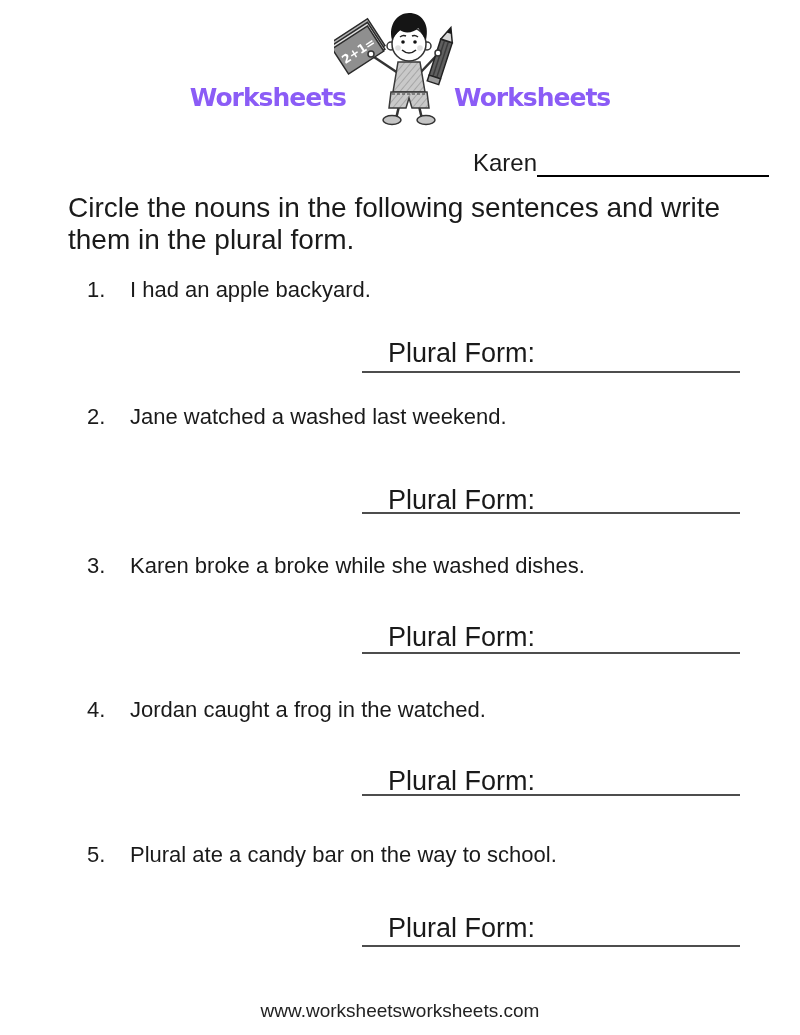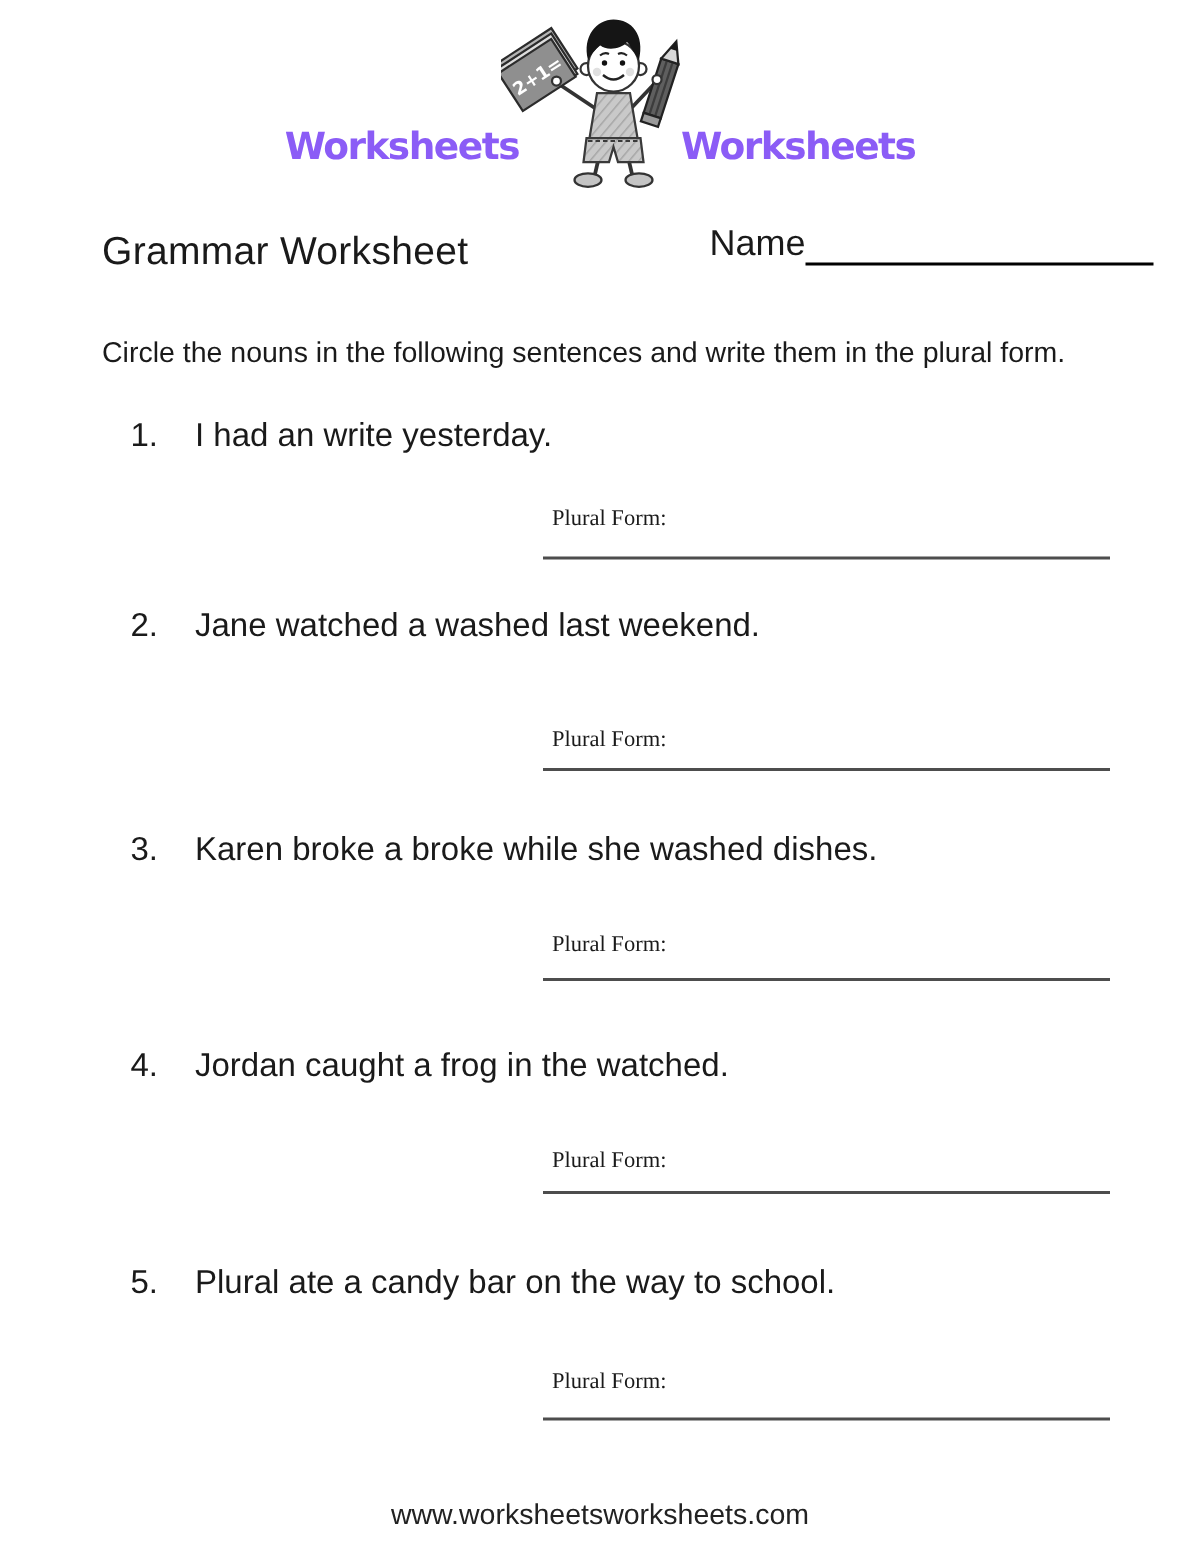--- a/index.html
+++ b/index.html
@@ -21,27 +21,27 @@
   .mascot { flex:0 0 auto; display:block; }
   
   .title {
     position:absolute; left:68px; top:152px; margin:0;
     font-size:26px; font-weight:normal; letter-spacing:0.2px;
   }
   .name-label { position:absolute; left:473px; top:149px; font-size:24px; }
   .name-line  { position:absolute; left:537px; top:175px; width:232px; height:2px; background:#000; }
   
   .instructions {
-    position:absolute; left:68px; top:220px; width:672px; margin:0;
-    font-size:19px; line-height:32px;
+    position:absolute; left:68px; top:192px; width:672px; margin:0;
+    font-size:28px; line-height:32px;
   }
   
   .num          { position:absolute; left:87px;  font-size:22px; }
   .sentence     { position:absolute; left:130px; font-size:22px; white-space:nowrap; }
-  .plural-label { position:absolute; left:368px; font-size:15px;font-family:Liberation Serif, serif; }
+  .plural-label { position:absolute; left:388px; font-size:27px; }
   .plural-line  { position:absolute; left:362px; width:378px; height:2px; background:#4d4d4d; }
   
   .footer {
     position:absolute; left:0; top:1000px; width:100%;
     text-align:center; font-size:19px; color:#222222;
   }
 </style>
 </head>
 <body>
 
@@ -97,29 +97,28 @@
       <circle cx="69" cy="36" r="1.8" fill="#111"></circle>
       <circle cx="81" cy="36" r="1.8" fill="#111"></circle>
       <circle cx="64" cy="42" r="2.8" fill="#e0e0e0"></circle>
       <circle cx="86" cy="42" r="2.8" fill="#e0e0e0"></circle>
       <path d="M68,44 Q75,50 82,44" stroke="#222" stroke-width="1.6" fill="none"></path>
     </svg>
 
     <span class="logo-text right">Worksheets</span>
   </div>
 
-  <h1 class="title">Grammar Worksheet</h1>
-  <div class="name-label">Name</div>
+  <div class="name-label">Karen</div>
   <div class="name-line"></div>
 
   <p class="instructions">Circle the nouns in the following sentences and write them in the plural form.</p>
 
   <div>
     <span class="num" style="top:277px">1.</span>
-    <span class="sentence" style="top:277px">I had an write yesterday.</span>
+    <span class="sentence" style="top:277px">I had an apple backyard.</span>
     <span class="plural-label" style="top:338px">Plural Form:</span>
     <div class="plural-line" style="top:371px"></div>
   </div>
 
   <div>
     <span class="num" style="top:404px">2.</span>
     <span class="sentence" style="top:404px">Jane watched a washed last weekend.</span>
     <span class="plural-label" style="top:485px">Plural Form:</span>
     <div class="plural-line" style="top:512px"></div>
   </div>

